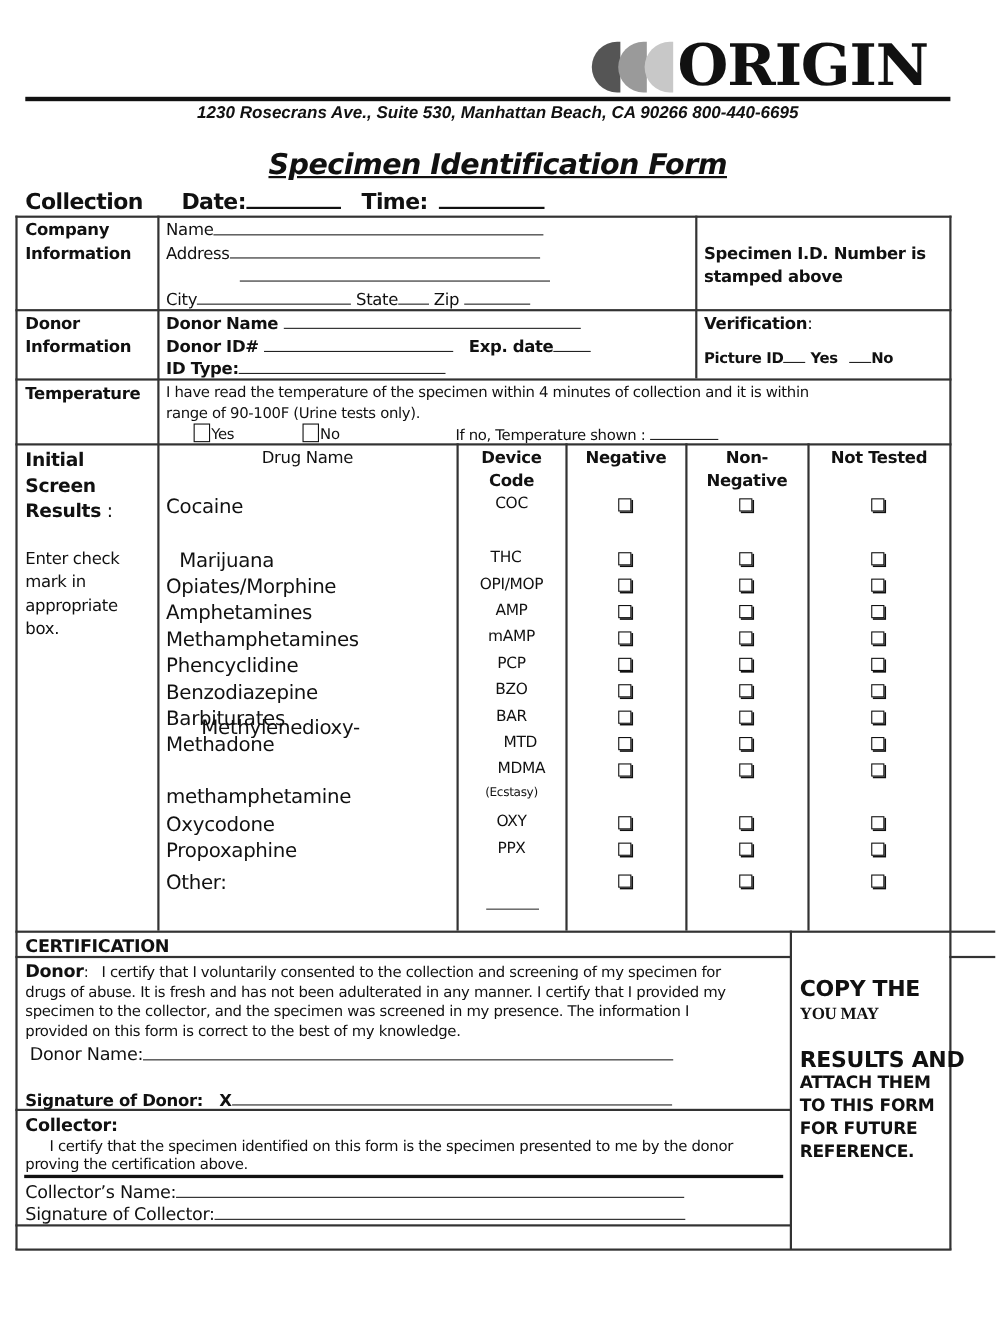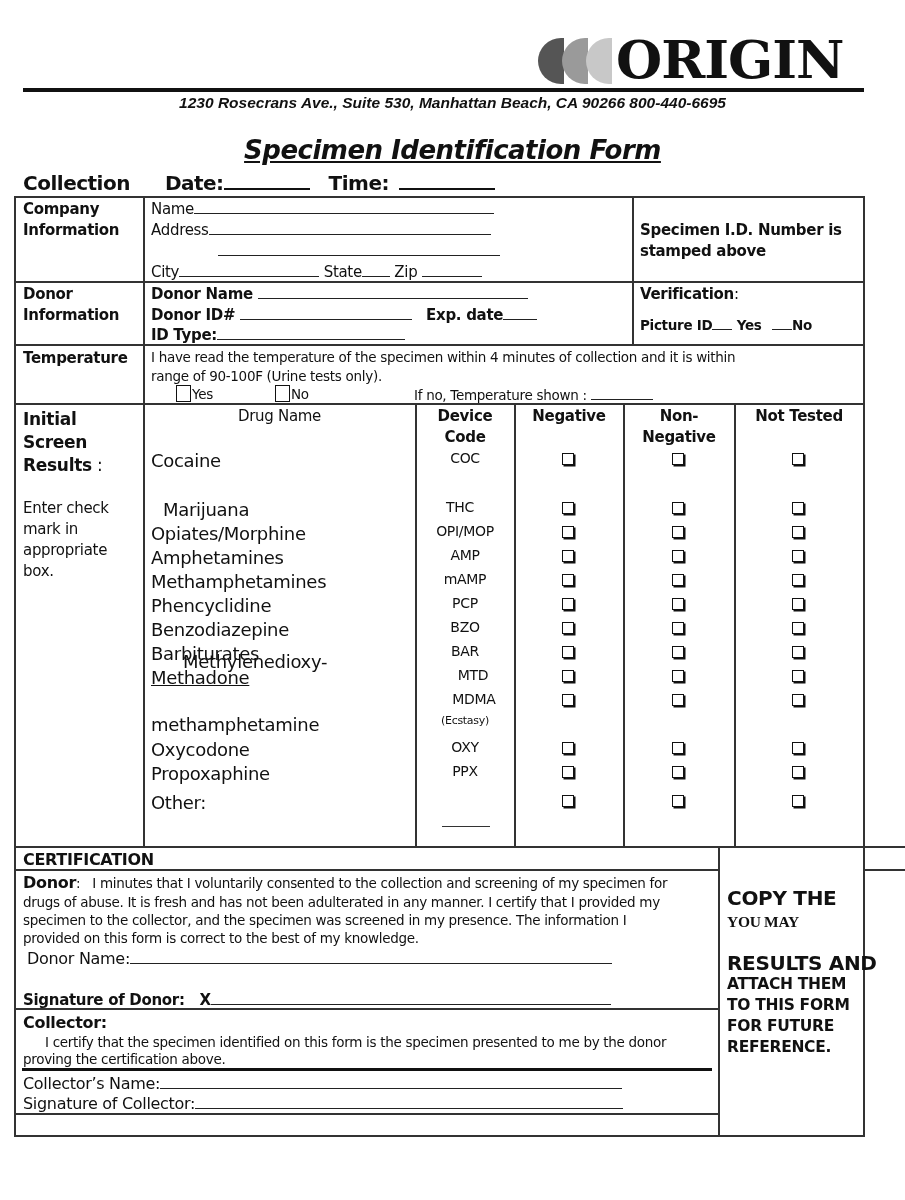--- a/index.html
+++ b/index.html
@@ -193,21 +193,21 @@
     <div class="t" style="left: 151px; top: 618px; font-size: 18px; line-height: 24px;">Benzodiazepine</div>
     <div class="t center" style="left: 416px; width: 98px; top: 617px; font-size: 14px;">BZO</div>
     <div class="cb" style="left: 562px; top: 622px;"></div>
     <div class="cb" style="left: 672px; top: 622px;"></div>
     <div class="cb" style="left: 792px; top: 622px;"></div>
     <div class="t" style="left: 151px; top: 642px; font-size: 18px; line-height: 24px;">Barbiturates</div>
     <div class="t center" style="left: 416px; width: 98px; top: 641px; font-size: 14px;">BAR</div>
     <div class="cb" style="left: 562px; top: 646px;"></div>
     <div class="cb" style="left: 672px; top: 646px;"></div>
     <div class="cb" style="left: 792px; top: 646px;"></div>
-    <div class="t" style="left: 151px; top: 666px; font-size: 18px; line-height: 24px; text-decoration: underline;">Methadone</div>
+    <div class="t" style="left: 151px; top: 666px; font-size: 18px; line-height: 24px;">Methadone</div>
     <div class="t center" style="left: 416px; width: 114px; top: 665px; font-size: 14px;">MTD</div>
     <div class="cb" style="left: 562px; top: 670px;"></div>
     <div class="cb" style="left: 672px; top: 670px;"></div>
     <div class="cb" style="left: 792px; top: 670px;"></div>
     <div class="t" style="left: 151px; top: 650px; font-size: 18px; line-height: 24px; margin-left: 32px;">Methylenedioxy-</div>
     <div class="t" style="left: 151px; top: 713px; font-size: 18px; line-height: 24px;">methamphetamine</div>
     <div class="t center" style="left: 416px; width: 116px; top: 689px; font-size: 14px;">MDMA</div>
     <div class="t center" style="left: 416px; width: 98px; top: 710px; font-size: 11px;">(Ecstasy)</div>
     <div class="cb" style="left: 562px; top: 694px;"></div>
     <div class="cb" style="left: 672px; top: 694px;"></div>
@@ -225,21 +225,21 @@
     <div class="t" style="left: 151px; top: 791px; font-size: 18px; line-height: 24px;">Other:</div>
     <div class="line" style="left: 442px; top: 826px; width: 48px; height: 1.3px;"></div>
     <div class="cb" style="left: 562px; top: 795px;"></div>
     <div class="cb" style="left: 672px; top: 795px;"></div>
     <div class="cb" style="left: 792px; top: 795px;"></div>
   </div>
 
 <div class="t b" style="left:23px;top:849px;font-size:16px;">CERTIFICATION</div>
 <div class="t sm" style="left:23px;top:874px;">
   <span class="b" style="font-size:16px">Donor</span><span>:</span>&nbsp;&nbsp;
-  <span>I minutes that I voluntarily consented to the collection and screening of my specimen for</span>
+  <span>I certify that I voluntarily consented to the collection and screening of my specimen for</span>
 </div>
 <div class="t sm" style="left:23px;top:893px;">drugs of abuse.  It is fresh and has not been adulterated in any manner.  I certify that I provided my</div>
 <div class="t sm" style="left:23px;top:911px;">specimen to the collector, and the specimen was screened in my presence.  The information I</div>
 <div class="t sm" style="left:23px;top:929px;">provided on this form is correct to the best of my knowledge.</div>
 <div class="t" style="left:27px;top:948px;font-size:16px;">
   <span>Donor Name:</span><span class="ul" style="width:482px"></span>
 </div>
 <div class="t b" style="left:23px;top:990px;font-size:15px;">
   <span style="white-space:pre">Signature of Donor:   X</span><span class="ul" style="width:400px"></span>
 </div>

